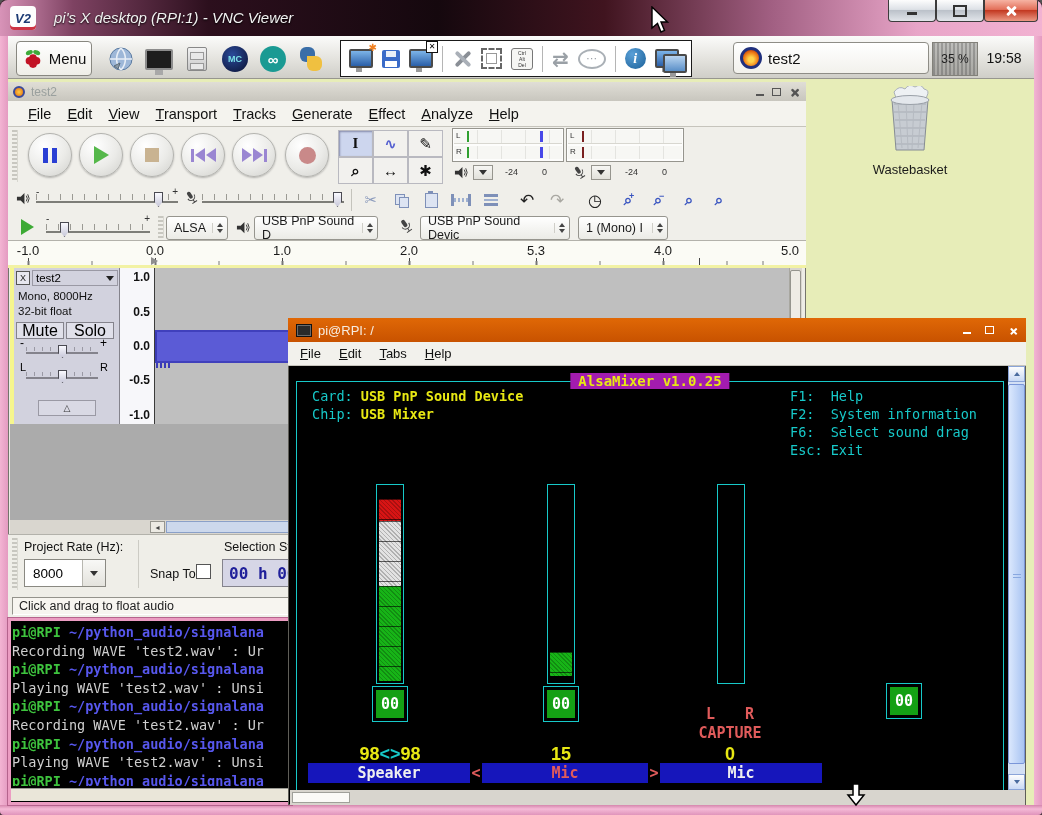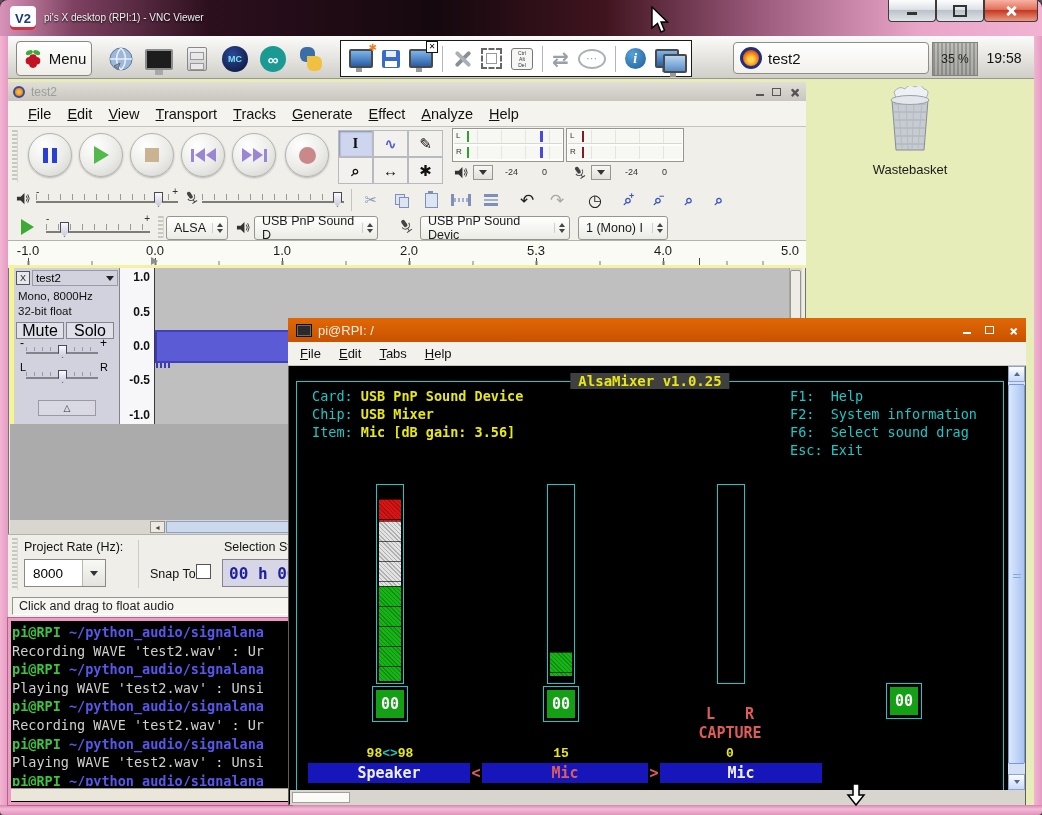--- a/index.html
+++ b/index.html
@@ -3,25 +3,25 @@
 <meta charset="utf-8">
 <style>
   html,body{margin:0;padding:0;background:#555;}
   #screen{position:relative;width:1042px;height:815px;font-family:"Liberation Sans","DejaVu Sans",sans-serif;
     overflow:hidden;border-radius:8px 8px 4px 4px;box-shadow:0 0 0 1px #40202e;}
   .abs{position:absolute;}
   .pre{white-space:pre;}
   .mono{font-family:"DejaVu Sans Mono","Liberation Mono",monospace;}
   
   .vnc-titlebar{left:0;top:0;width:1042px;height:36px;
-    background:linear-gradient(90deg,#d893b8 0%,#7e4262 7%,#2c0f1d 20%,#15080e 42%,#40141f 58%,#a15f82 74%,#e8a5c8 88%,#f2b2d2 100%);}
+    background:linear-gradient(90deg,#d893b8 0%,#7e4262 7%,#2c0f1d 20%,#15080e 42%,#40141f 58%,#a15f82 74%,#e8a5c8 88%,#f2b2d2 100%);font-style:italic;}
   .vnc-logo{left:10px;top:6px;width:26px;height:24px;background:#fdfdfd;border-radius:4px;
     color:#1c3a74;font-weight:bold;font-size:13px;display:flex;align-items:center;justify-content:center;
     box-shadow:inset 0 -3px 0 #cc3344;}
-  .vnc-title{left:44px;top:0;height:36px;line-height:36px;color:#f2f2f2;font-size:10px;text-shadow:0 1px 2px #000;}
+  .vnc-title{left:54px;top:0;height:36px;line-height:36px;color:#f2f2f2;font-size:15px;text-shadow:0 1px 2px #000;}
   .winbtns{left:888px;top:0;display:flex;}
   .wbtn{width:46px;height:21px;border:1px solid #3c3c3c;border-top:none;border-radius:0 0 4px 4px;
     background:linear-gradient(#fdfdfd,#dde1e6 45%,#bcc2ca 50%,#e1e5ea);display:flex;align-items:center;justify-content:center;color:#333;}
   .wbtn.close{width:52px;background:linear-gradient(#f6b3a3,#e3705a 45%,#c33a22 50%,#ec9984);color:#fff;}
   .g-min{width:10px;height:3px;background:currentColor;margin-top:6px;}
   .g-max{width:10px;height:8px;border:2px solid currentColor;}
   .g-x{position:relative;width:12px;height:12px;}
   .g-x::before,.g-x::after{content:"";position:absolute;left:5px;top:0;width:3px;height:12px;background:currentColor;border-radius:1px;}
   .g-x::before{transform:rotate(45deg);} .g-x::after{transform:rotate(-45deg);}
   .vnc-border{background:linear-gradient(90deg,#f3b4d3,#e49bc1);}
@@ -146,34 +146,34 @@
   .bgterm-strip{left:11px;top:788px;width:278px;height:13px;background:#eae6d9;border-top:1px solid #9a9a94;box-sizing:border-box;}
   
   .mixwin{left:288px;top:318px;width:738px;height:487px;background:#000;border:1px solid #5f5e58;box-sizing:border-box;}
   .mixtitle{left:288px;top:318px;width:738px;height:24px;background:linear-gradient(#e06806,#c85200);display:flex;align-items:center;color:#f7ece0;font-size:13px;}
   .term-mon{width:14px;height:11px;background:#2a2a2a;border:1px solid #111;box-shadow:inset 0 0 0 1px #6a6a6a;margin:0 6px 0 8px;}
   .mixbtns{position:absolute;right:10px;top:0;height:24px;display:flex;align-items:center;gap:14px;color:#fff;}
   .mixmenu{left:288px;top:342px;width:738px;height:24px;background:#f2f1ec;border-bottom:1px solid #c6c4bc;display:flex;align-items:center;gap:18px;
     padding-left:12px;box-sizing:border-box;font-size:13px;color:#111;}
   .mixcontent{left:289px;top:366px;width:719px;height:424px;background:#000;}
   .cyframe{left:296px;top:381px;width:708px;height:416px;border:1px solid #17c9c9;box-sizing:border-box;}
-  .apptitle{top:373px;left:650px;transform:translateX(-50%);background:#404040;padding:0 8px;color:#e8e813;
+  .apptitle{top:373px;left:650px;transform:translateX(-50%);background:#a21caf;padding:0 8px;color:#e8e813;
     font-family:"DejaVu Sans Mono",monospace;font-weight:bold;font-size:14px;}
   .mixinfo{left:312px;top:387px;font-family:"DejaVu Sans Mono",monospace;font-size:13.5px;line-height:18px;}
   .cy{color:#17c9c9;} .yl{color:#e8e813;font-weight:bold;} .rd{color:#e05b5b;font-weight:bold;}
   .mixkeys{left:790px;top:387px;font-family:"DejaVu Sans Mono",monospace;font-size:13.5px;line-height:18px;color:#17c9c9;}
   .vbar{top:484px;width:28px;height:200px;border:1px solid #17c9c9;box-sizing:border-box;}
   .seg{position:absolute;left:2px;right:2px;background-image:
     repeating-linear-gradient(180deg,rgba(0,0,0,.6) 0 1px,transparent 1px 20px),
     repeating-linear-gradient(45deg,rgba(0,0,0,.22) 0 1px,transparent 1px 3px);}
   .dbbox{top:686px;width:36px;height:36px;border:1px solid #17c9c9;box-sizing:border-box;}
   .dbinner{position:absolute;inset:3px;background:#14a014;color:#fff;display:flex;align-items:center;justify-content:center;
     font-family:"DejaVu Sans Mono",monospace;font-weight:bold;font-size:15px;}
-  .mixval{top:744px;height:18px;display:flex;align-items:center;justify-content:center;
-    font-family:Liberation Mono, monospace;font-weight:bold;font-size:13px;}
+  .mixval{top:744px;height:18px;display:flex;justify-content:center;
+    font-family:Liberation Sans, sans-serif;font-weight:bold;font-size:18px;}
   .mixlbl{top:763px;height:20px;background:#1616bb;display:flex;align-items:center;justify-content:center;
     font-family:"DejaVu Sans Mono",monospace;font-weight:bold;font-size:15px;color:#efefef;}
   .selmark{top:763px;height:20px;display:flex;align-items:center;justify-content:center;
     font-family:"DejaVu Sans Mono",monospace;font-weight:bold;font-size:15px;color:#e05b5b;}
   .xpsb{left:1008px;top:366px;width:17px;height:424px;background:#d3e0f5;}
   .xpbtn{left:1008px;width:17px;height:16px;background:linear-gradient(#fdfdfd,#c9d9f5);border:1px solid #8aa4d8;
     display:flex;align-items:center;justify-content:center;box-sizing:border-box;}
   .xpthumb{left:1008px;top:384px;width:17px;height:380px;background:linear-gradient(90deg,#dbe8fd,#a9c4f2);border:1px solid #7a96d8;border-radius:2px;box-sizing:border-box;}
   .xpgrip{position:absolute;left:4px;top:50%;width:8px;height:6px;background:repeating-linear-gradient(180deg,#89a8e0 0 1px,transparent 1px 3px);}
   .mixhsb{left:290px;top:790px;width:718px;height:15px;background:#d8d5ce;}
@@ -678,21 +678,20 @@
     <span class="mitem">Tabs</span>
     <span class="mitem">Help</span>
   </div>
   <div class="abs mixcontent"></div>
   <div class="abs cyframe"></div>
   <div class="abs apptitle">AlsaMixer v1.0.25</div>
 
   <div class="abs mixinfo">
     <div class="pre"><span class="cy">Card: </span><span class="yl">USB PnP Sound Device</span></div>
     <div class="pre"><span class="cy">Chip: </span><span class="yl">USB Mixer</span></div>
-    <div class="pre"><span class="cy">Item: </span><span class="yl">Mic [dB gain: 3.56]</span></div>
   </div>
   <div class="abs mixkeys">
     <div class="pre">F1:  Help</div>
     <div class="pre">F2:  System information</div>
     <div class="pre">F6:  Select sound drag</div>
     <div class="pre">Esc: Exit</div>
   </div>
 
   <div class="abs vbar" style="left:376px;">
     <div class="seg" style="bottom:2px;height:95px;background-color:#17b417;"></div>

